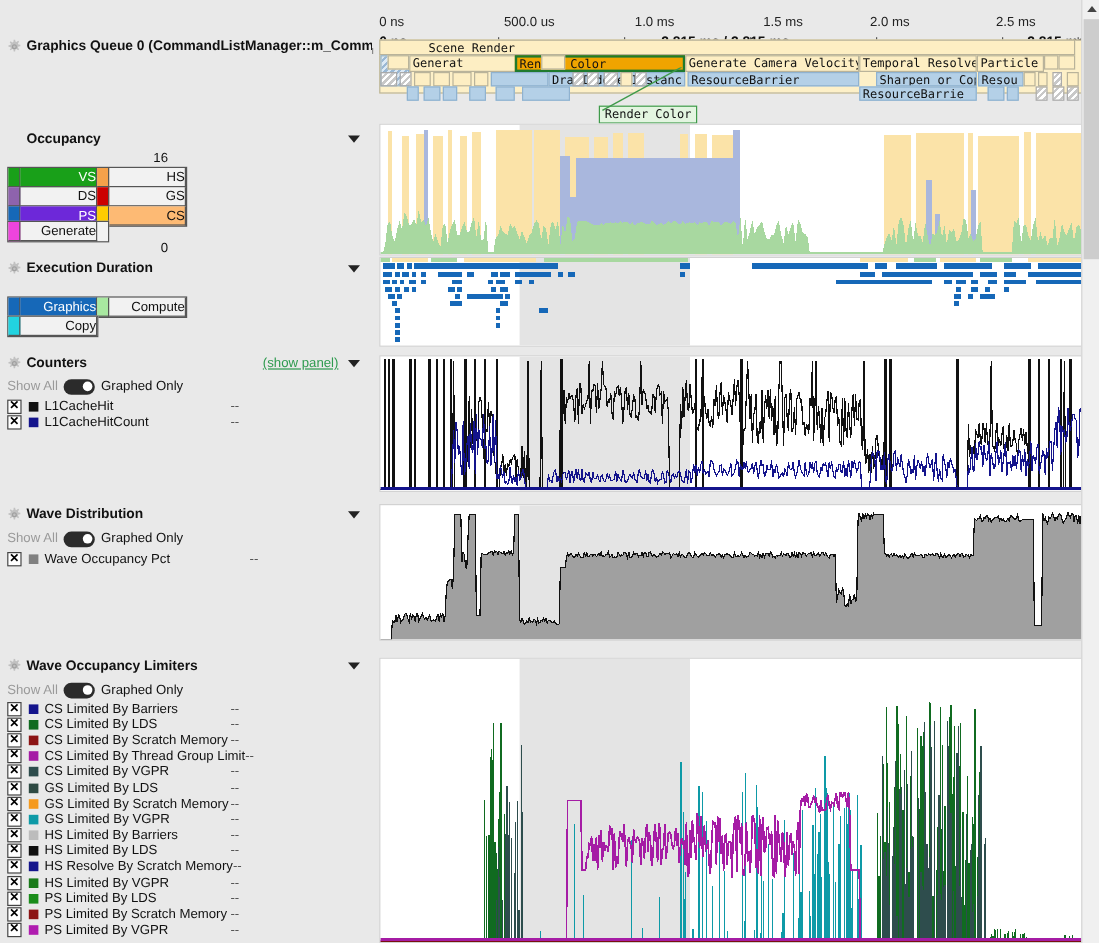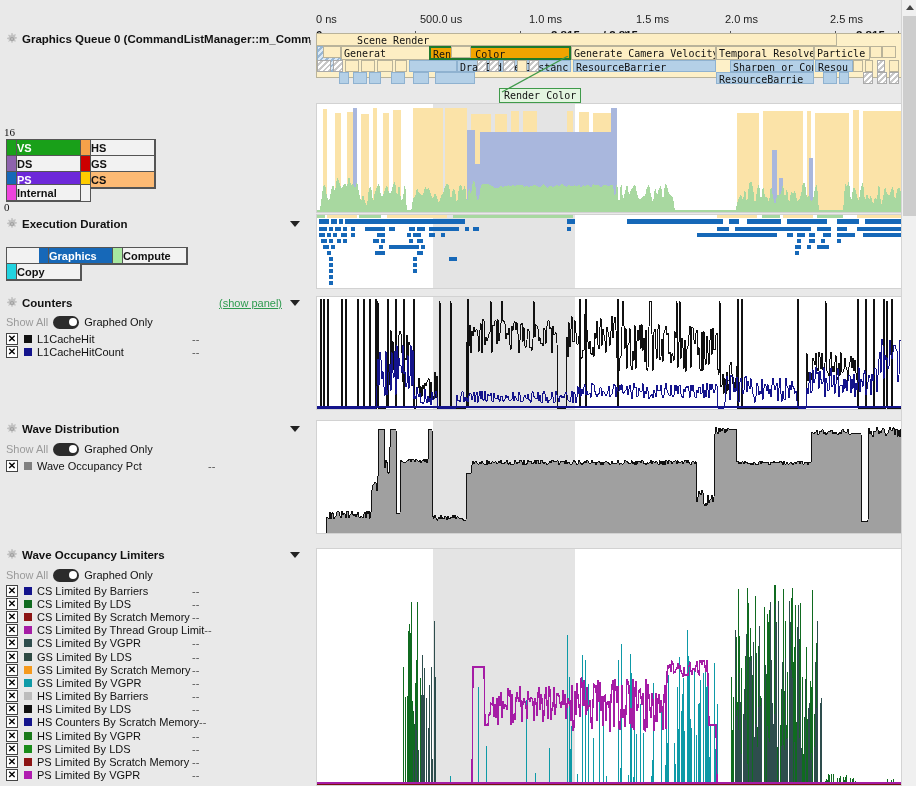--- a/index.html
+++ b/index.html
@@ -32,33 +32,33 @@
     font-size: 11px; margin-right: 8px; cursor: pointer;
   }
   .caret {
     width: 0; height: 0; margin-right: 10px;
     border-left: 5px solid transparent; border-right: 5px solid transparent;
     border-top: 6px solid #222; cursor: pointer; flex: 0 0 auto;
   }
 
   
   .occ-axis-top, .occ-axis-bot {
-    position: absolute; left: 4px; width: 124px; text-align: left;
-    font-size: 11px; color: #111; font-family: Liberation Serif, serif;
+    position: absolute; left: 16px; width: 124px; text-align: right;
+    font-size: 11px; color: #111;
   }
   .legend-grid {
     position: absolute; display: grid;
     grid-template-columns: 10px 64px 10px 64px;
     border: 1px solid #555; background: #f2f2f2;
     width: 150px;
   }
   .lg-sw { height: 16px; }
   .lg-lb {
-    height: 16px; line-height: 16px; text-align: left;
-    font-size: 11px; border-right: 1px solid #555; border-bottom: 1px solid #555; font-weight: bold;
+    height: 16px; line-height: 16px; text-align: right;
+    font-size: 11px; border-right: 1px solid #555; border-bottom: 1px solid #555;
   }
   .lg-sw { border-right: 1px solid #555; border-bottom: 1px solid #555; }
   .legend-internal {
     position: absolute; display: grid; grid-template-columns: 10px 64px;
     border: 1px solid #555; background: #f2f2f2; width: 85px;
   }
   .legend-exec {
     position: absolute; display: grid; grid-template-columns: 10px 64px 10px 64px;
     border: 1px solid #555; background: #f2f2f2;
   }
@@ -181,20 +181,25 @@
     <div class="section-header" style="position:absolute;left:0;top:30px;width:310px;">
       <svg class="gear-icon" viewBox="0 0 16 16">
         <path fill="#888" d="M8 5.2A2.8 2.8 0 1 0 8 10.8 2.8 2.8 0 0 0 8 5.2zm0 1.4a1.4 1.4 0 1 1 0 2.8 1.4 1.4 0 0 1 0-2.8z"></path>
         <path fill="#888" d="M7.2 0h1.6l.3 2.1 1.3.54 1.7-1.3 1.13 1.13-1.3 1.7.54 1.3 2.1.3v1.6l-2.1.3-.54 1.3 1.3 1.7-1.13 1.13-1.7-1.3-1.3.54-.3 2.1H7.2l-.3-2.1-1.3-.54-1.7 1.3L2.77 11.2l1.3-1.7-.54-1.3L1.43 7.9V6.3l2.1-.3.54-1.3-1.3-1.7L3.9 1.87l1.7 1.3 1.3-.54z" opacity=".55"></path>
       </svg>
       <span class="sec-title">Graphics Queue 0 (CommandListManager::m_CommandQueue)</span>
       <span class="sec-spacer"></span>
       <span class="caret"></span>
     </div>
 
+    <div class="section-header" style="position:absolute;left:0;top:107px;width:310px;">
+      <span class="sec-title" style="margin-left:16px;">Occupancy</span>
+      <span class="sec-spacer"></span>
+      <span class="caret"></span>
+    </div>
 
     <div class="occ-axis-top" style="top:126px;">16</div>
     <div class="occ-axis-bot" style="position:absolute;top:201px;">0</div>
 
     <div class="legend-grid" style="left:6px;top:139px;">
       <div class="lg-sw" style="background:#19a019"></div>
       <div class="lg-lb inv" style="background:#19a019">VS</div>
       <div class="lg-sw" style="background:#f5a14a"></div>
       <div class="lg-lb">HS</div>
 
@@ -204,34 +209,34 @@
       <div class="lg-lb">GS</div>
 
       <div class="lg-sw" style="background:#1668b8"></div>
       <div class="lg-lb inv" style="background:#6d28d9">PS</div>
       <div class="lg-sw" style="background:#ffcc00"></div>
       <div class="lg-lb" style="background:#fdba74">CS</div>
     </div>
 
     <div class="legend-internal" style="left:6px;top:184px;">
       <div class="lg-sw" style="background:#ee44dd"></div>
-      <div class="lg-lb">Internal</div>
+      <div class="lg-lb">Generate</div>
     </div>
 
     <div class="section-header" style="position:absolute;left:0;top:215px;width:310px;">
       <svg class="gear-icon" viewBox="0 0 16 16">
         <path fill="#888" d="M8 5.2A2.8 2.8 0 1 0 8 10.8 2.8 2.8 0 0 0 8 5.2zm0 1.4a1.4 1.4 0 1 1 0 2.8 1.4 1.4 0 0 1 0-2.8z"></path>
         <path fill="#888" opacity=".55" d="M7.2 0h1.6l.3 2.1 1.3.54 1.7-1.3 1.13 1.13-1.3 1.7.54 1.3 2.1.3v1.6l-2.1.3-.54 1.3 1.3 1.7-1.13 1.13-1.7-1.3-1.3.54-.3 2.1H7.2l-.3-2.1-1.3-.54-1.7 1.3L2.77 11.2l1.3-1.7-.54-1.3L1.43 7.9V6.3l2.1-.3.54-1.3-1.3-1.7L3.9 1.87l1.7 1.3 1.3-.54z"></path>
       </svg>
       <span class="sec-title">Execution Duration</span>
       <span class="sec-spacer"></span>
       <span class="caret"></span>
     </div>
 
-    <div class="legend-exec" style="left:6px;top:247px;padding-left:32px;">
+    <div class="legend-exec" style="left:6px;top:247px;">
       <div class="lg-sw" style="background:#1668b8"></div>
       <div class="lg-lb inv" style="background:#1668b8">Graphics</div>
       <div class="lg-sw" style="background:#a8e8a0"></div>
       <div class="lg-lb">Compute</div>
     </div>
     <div class="legend-copy" style="left:6px;top:263px;">
       <div class="lg-sw" style="background:#22d3e0"></div>
       <div class="lg-lb">Copy</div>
     </div>
 
@@ -367,21 +372,21 @@
         </div>
         <div class="ctr-row" style="height: 13.2px;">
           <span class="ctr-x">✕</span>
           <span class="ctr-sw" style="background:#111111"></span>
           <span class="ctr-name">HS Limited By LDS</span>
           <span class="ctr-val" style="width:118px">--</span>
         </div>
         <div class="ctr-row" style="height: 13.2px;">
           <span class="ctr-x">✕</span>
           <span class="ctr-sw" style="background:#14148c"></span>
-          <span class="ctr-name">HS Counters By Scratch Memory</span>
+          <span class="ctr-name">HS Resolve By Scratch Memory</span>
           <span class="ctr-val" style="width:118px">--</span>
         </div>
         <div class="ctr-row" style="height: 13.2px;">
           <span class="ctr-x">✕</span>
           <span class="ctr-sw" style="background:#1a7a1a"></span>
           <span class="ctr-name">HS Limited By VGPR</span>
           <span class="ctr-val" style="width:118px">--</span>
         </div>
         <div class="ctr-row" style="height: 13.2px;">
           <span class="ctr-x">✕</span>
@@ -446,21 +451,21 @@
             <div class="tickmark" style="left: 504px; height: 5px; background: rgb(136, 136, 136);"></div>
             <div class="tickmark" style="left: 525px; height: 14px; background: rgb(85, 85, 85);"></div>
             <div class="tickmark" style="left: 546px; height: 5px; background: rgb(136, 136, 136);"></div>
             <div class="tickmark" style="left: 567px; height: 5px; background: rgb(136, 136, 136);"></div>
             <div class="tickmark" style="left: 588px; height: 14px; background: rgb(85, 85, 85);"></div>
           </div>
       </div>
     </div>
 
     <div class="gfx-track">
-      <div class="ev" style="left:-1px;top:-1px;width:521px;height:13px;padding-left:40px;">Scene Render</div>
+      <div class="ev" style="left:-1px;top:-1px;width:580px;height:13px;padding-left:40px;">Scene Render</div>
       <div id="ev-rows">
           <div class="ev " style="left: 24px; top: 12px; width: 110px; height: 14px;">Generat</div>
           <div class="ev  sel" style="left: 112px; top: 12px; width: 142px; height: 14px;">Render Color</div>
           <div class="ev " style="left: 254px; top: 12px; width: 145px; height: 14px;">Generate Camera Velocity</div>
           <div class="ev " style="left: 399px; top: 12px; width: 98px; height: 14px;">Temporal Resolve</div>
           <div class="ev " style="left: 497px; top: 12px; width: 56px; height: 14px;">Particle</div>
           <div class="ev blue" style="left: 140px; top: 26px; width: 114px; height: 12px;">DrawIndexedInstanc</div>
           <div class="ev blue" style="left: 256px; top: 26px; width: 143px; height: 12px;">ResourceBarrier</div>
           <div class="ev blue" style="left: 413px; top: 26px; width: 84px; height: 12px;">Sharpen or Cop</div>
           <div class="ev blue" style="left: 498px; top: 26px; width: 38px; height: 12px;">Resou</div>

